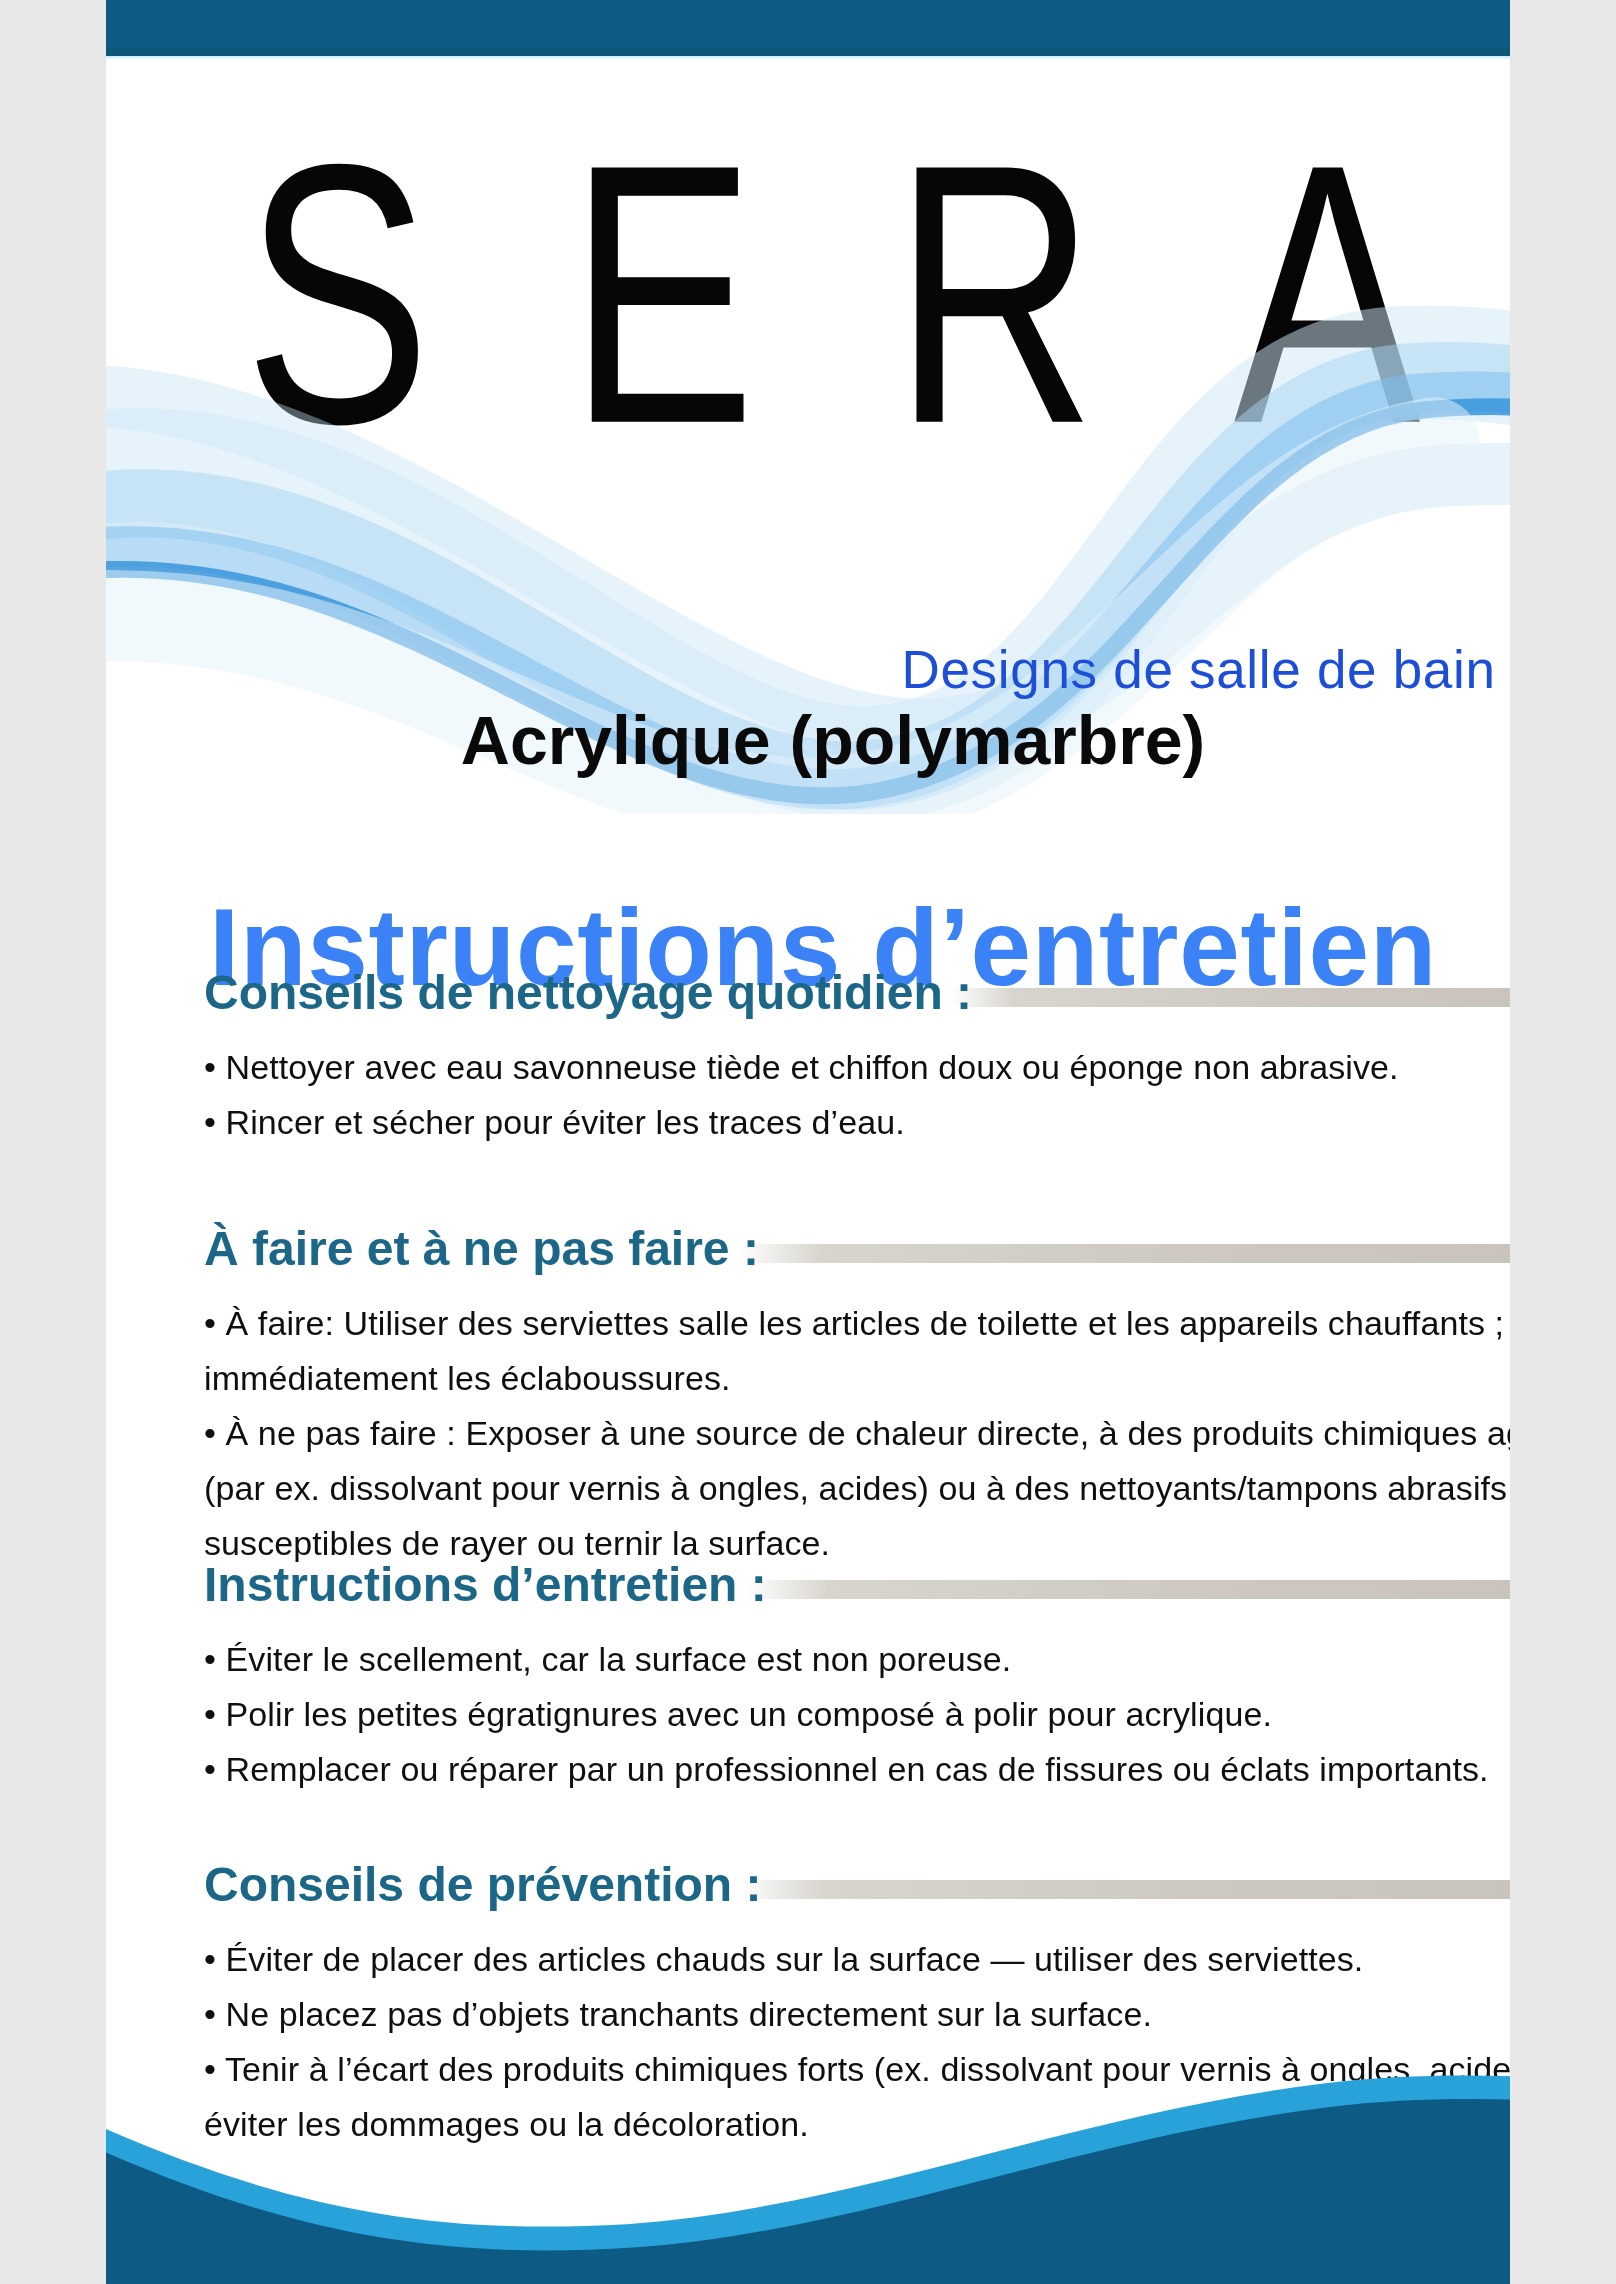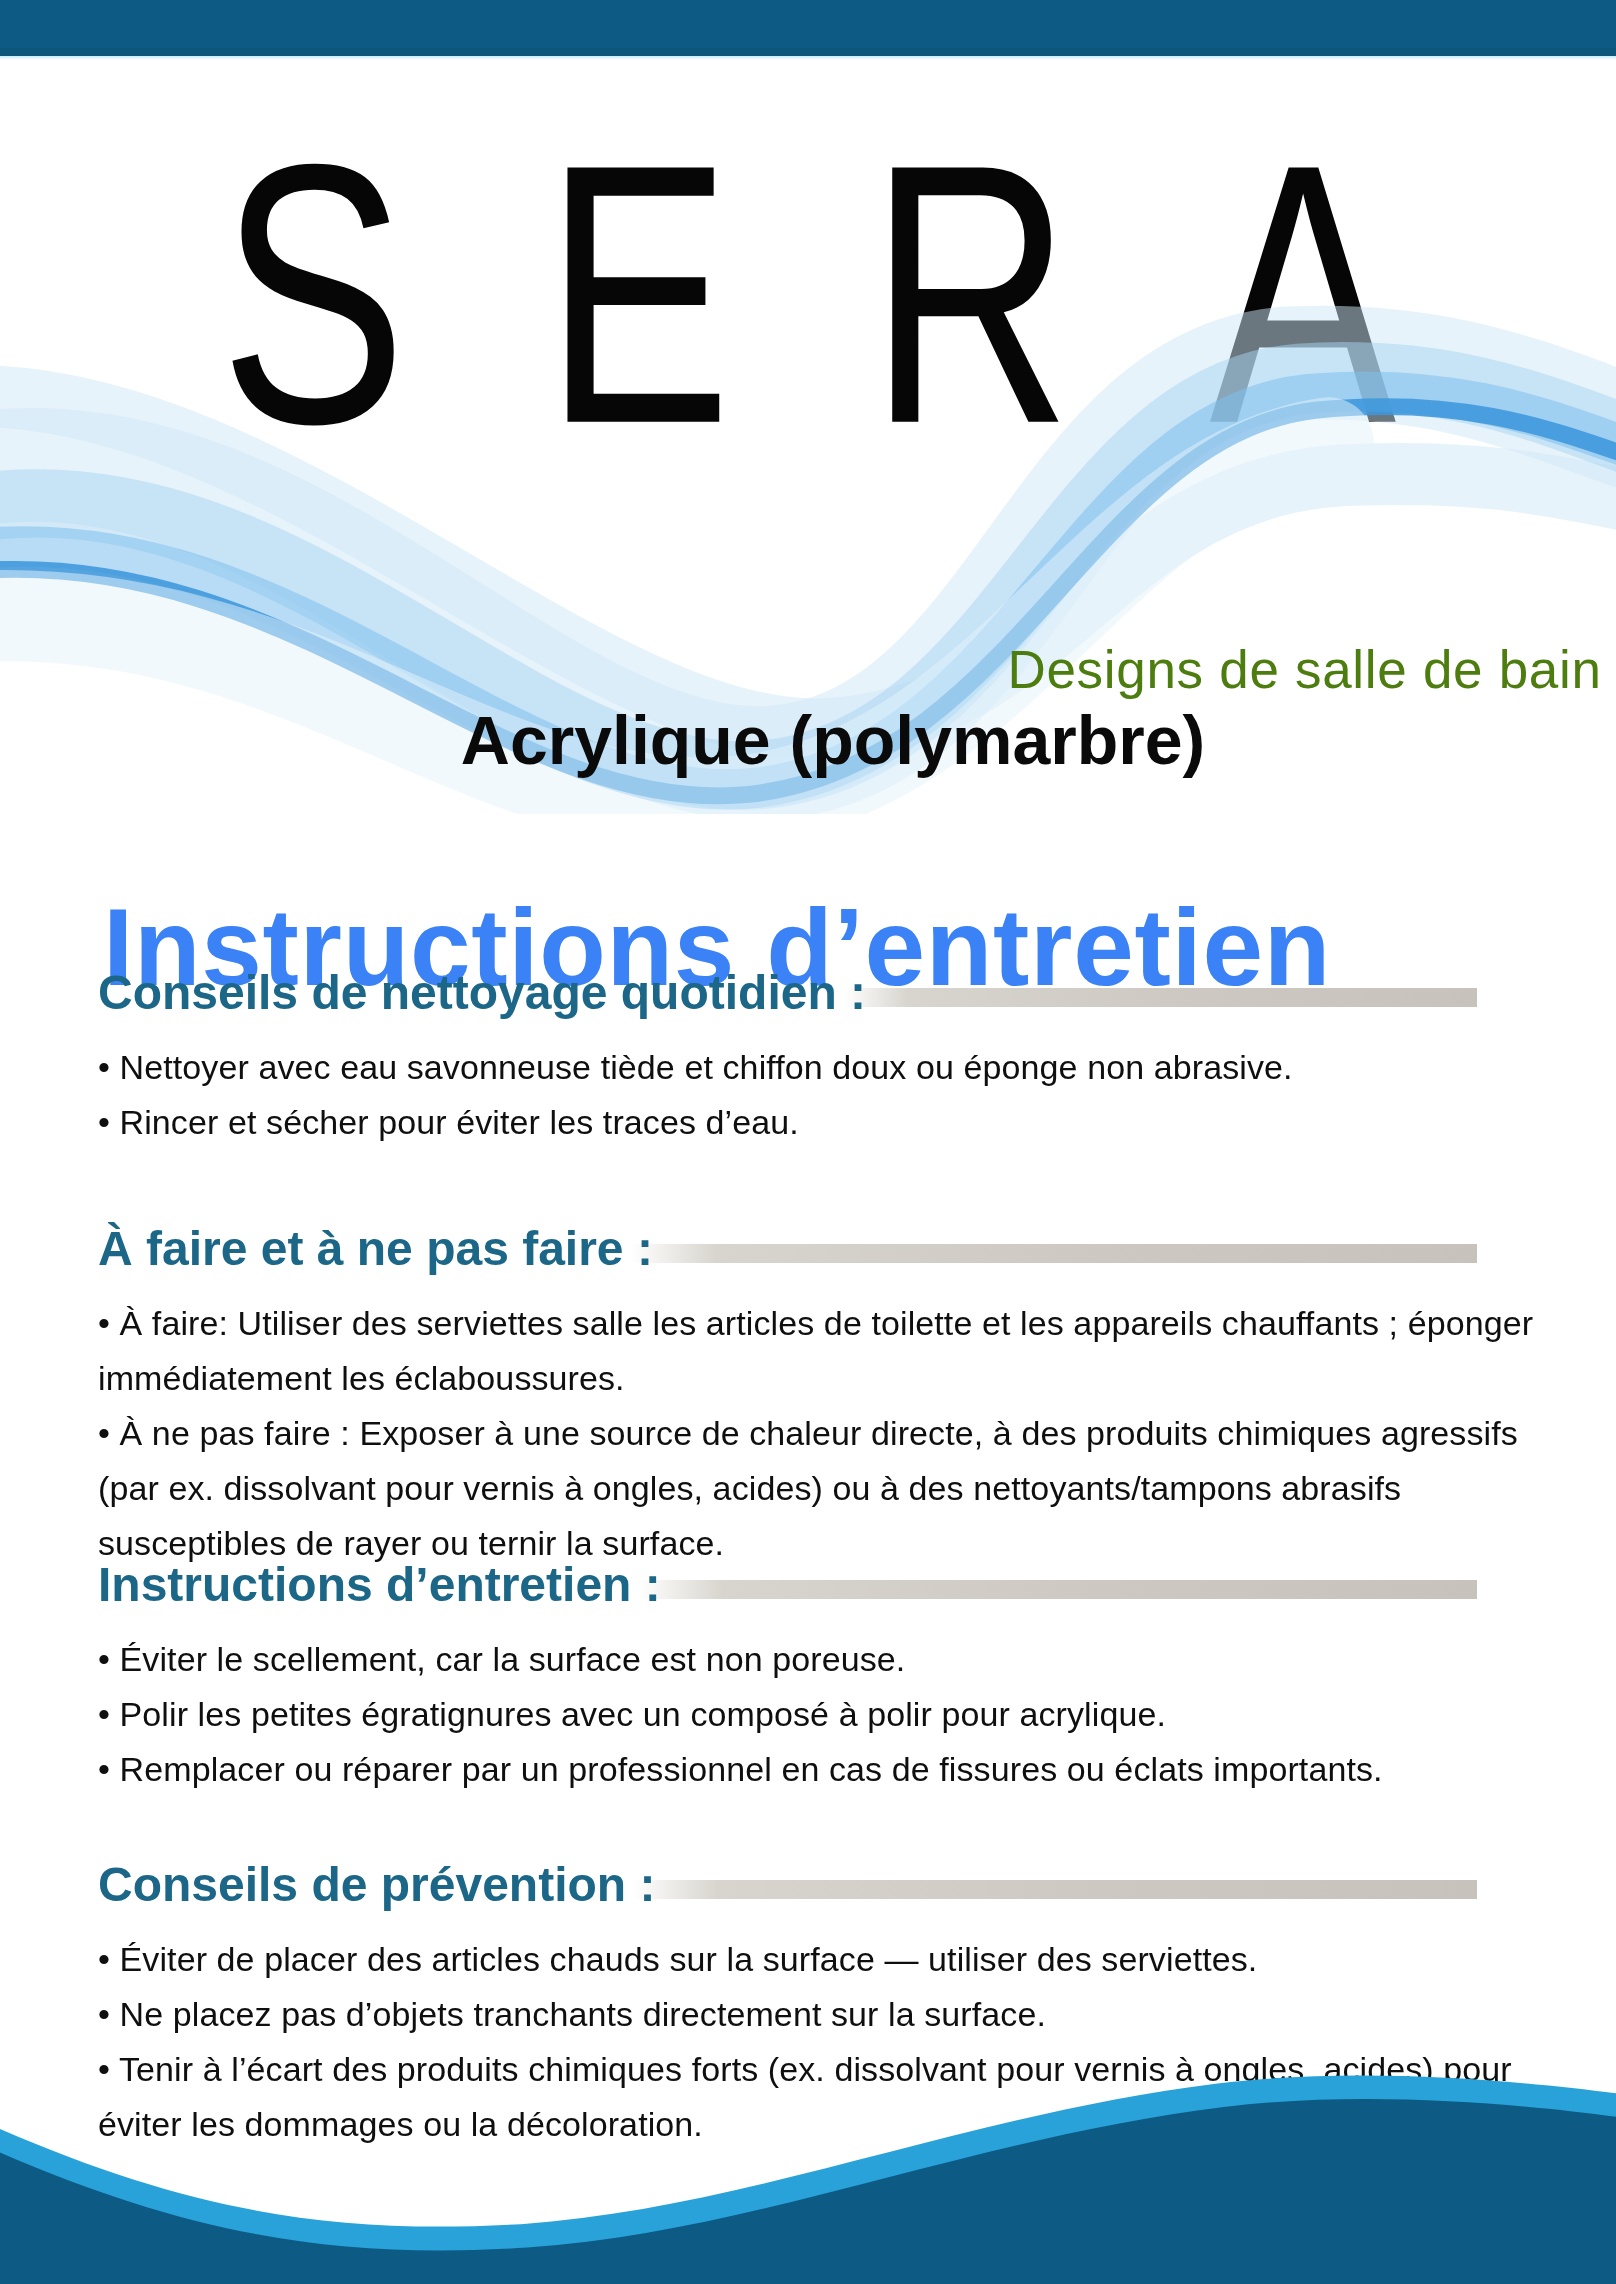--- a/index.html
+++ b/index.html
@@ -1,18 +1,18 @@
 <!DOCTYPE html>
 <html style="font-size:10.4px"><head>
 <meta charset="utf-8">
 <style>
   html, body { margin: 0; padding: 0; background: #e8e8e8; }
   .page {
     position: relative;
-    width: 1616px;
+    width: 1404px;
     height: 2284px;
     margin: 0 auto;
     background: #ffffff;
     overflow: hidden;
     font-family: "Liberation Sans", "DejaVu Sans", sans-serif;
   }
 
   
   .topbar {
     position: absolute; top: 0; left: 0; right: 0; height: 56px;
@@ -37,21 +37,21 @@
 
   
   .wave-top {
     position: absolute; top: 280px; left: 0; width: 1616px; height: 534px;
     pointer-events: none;
   }
 
   
   .tagline {
     position: absolute; top: 639px; right: 14.3px;
-    font-size: 53px; color: #4d7c0f; letter-spacing: 0.7px;
+    font-size: 53px; color: #1d4ed8; letter-spacing: 0.7px;
     white-space: nowrap;
   }
 
   
   .product {
     position: absolute; top: 701px; left: 0; width: 100%;
     text-align: center; transform: translateX(25px);
     font-size: 68px; font-weight: 700; color: #0a0a0a;
     letter-spacing: 0px; white-space: nowrap;
   }

